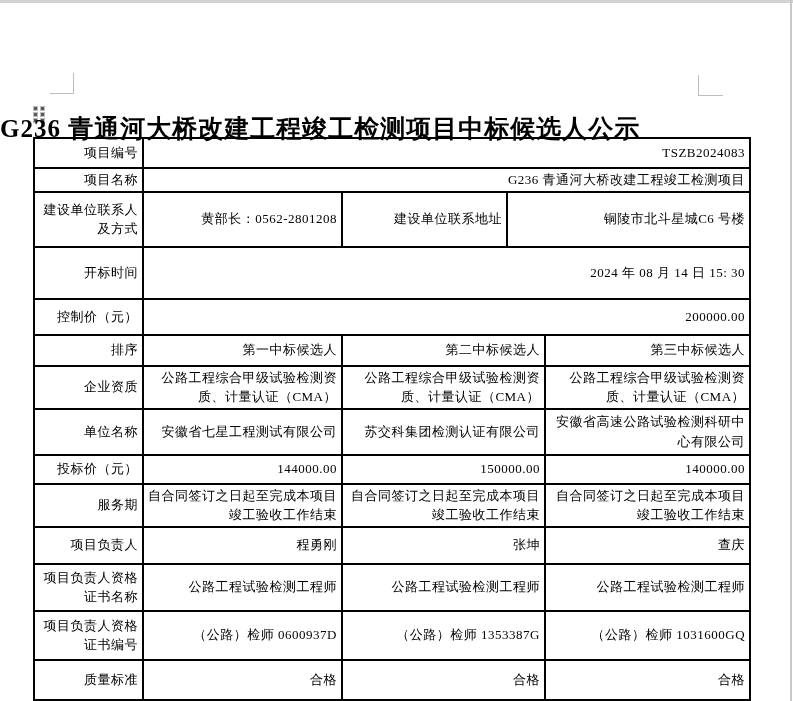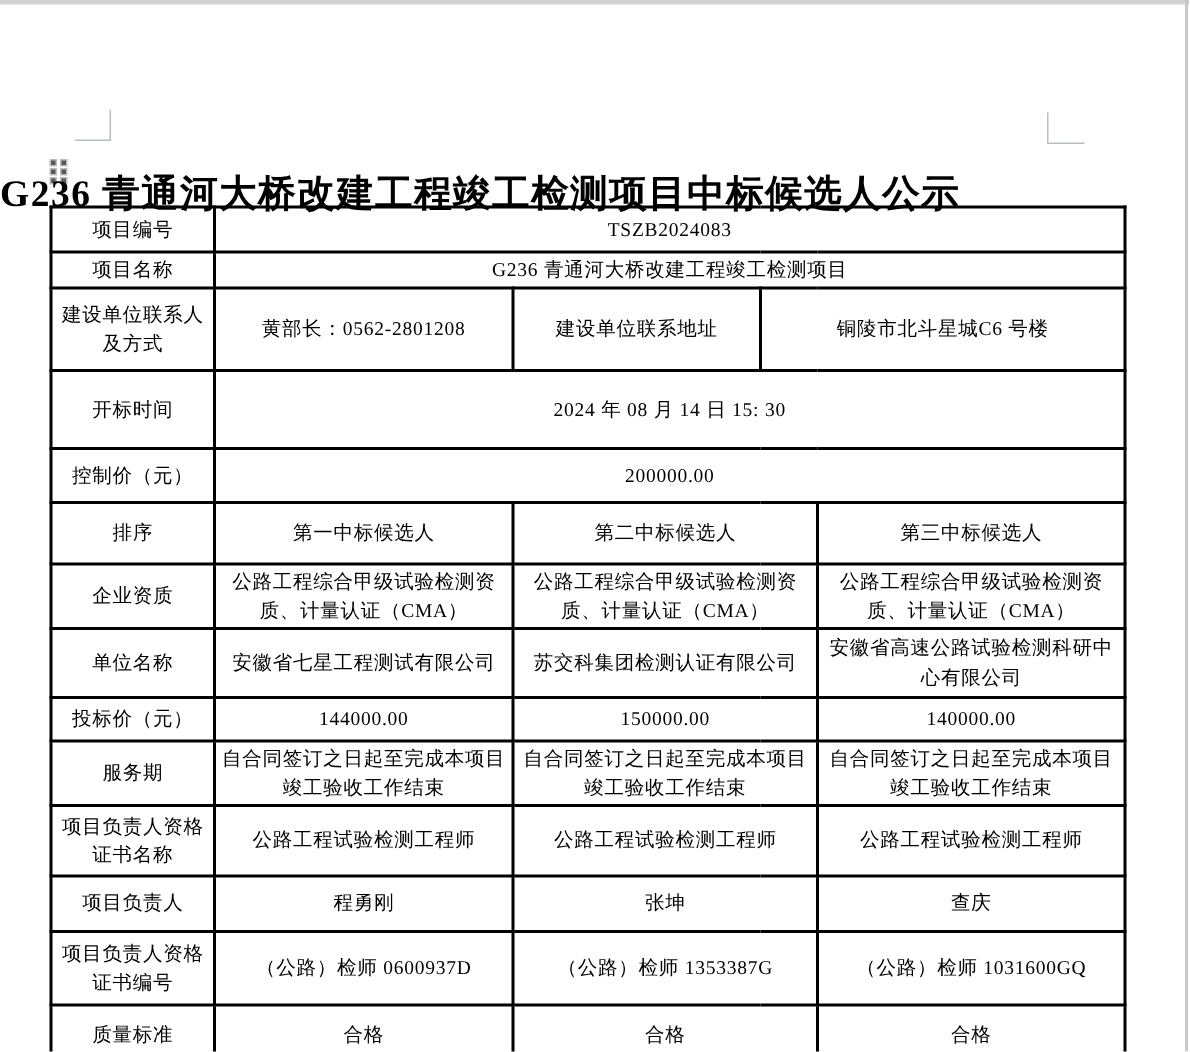--- a/index.html
+++ b/index.html
@@ -26,21 +26,21 @@
     text-align:left;font-size:25px;font-weight:bold;letter-spacing:1px;
     font-family:"Liberation Serif","DejaVu Serif",serif;
     white-space:nowrap;
   }
   table.main{
     position:absolute;left:33px;top:137px;width:716px;
     border-collapse:collapse;table-layout:fixed;
   }
   table.main td{
     border:2px solid #000;
-    text-align:center;vertical-align:middle;
+    text-align:right;vertical-align:middle;
     font-size:13px;line-height:1.5;
     padding:1px 4px;
     letter-spacing:0.5px;
     overflow:hidden;
   }
   td.lbl{padding:1px 8px;}
   .num{letter-spacing:0.5px;margin-top:24px;}
 </style>
 </head>
 <body>
@@ -85,21 +85,21 @@
       <td colspan="2">铜陵市北斗星城C6 号楼</td>
     </tr>
     <tr style="height:52px">
       <td class="lbl">开标时间</td>
       <td colspan="4">2024 年 08 月 14 日 15: 30</td>
     </tr>
     <tr style="height:36px">
       <td class="lbl">控制价（元）</td>
       <td colspan="4" class="num">200000.00</td>
     </tr>
-    <tr style="height:41px">
+    <tr style="height:31px">
       <td class="lbl">排序</td>
       <td>第一中标候选人</td>
       <td colspan="2">第二中标候选人</td>
       <td>第三中标候选人</td>
     </tr>
     <tr style="height:43px">
       <td class="lbl">企业资质</td>
       <td>公路工程综合甲级试验检测资质、计量认证（CMA）</td>
       <td colspan="2">公路工程综合甲级试验检测资质、计量认证（CMA）</td>
       <td>公路工程综合甲级试验检测资质、计量认证（CMA）</td>
@@ -115,31 +115,31 @@
       <td class="num">144000.00</td>
       <td colspan="2" class="num">150000.00</td>
       <td class="num">140000.00</td>
     </tr>
     <tr style="height:42px">
       <td class="lbl">服务期</td>
       <td>自合同签订之日起至完成本项目竣工验收工作结束</td>
       <td colspan="2">自合同签订之日起至完成本项目竣工验收工作结束</td>
       <td>自合同签订之日起至完成本项目竣工验收工作结束</td>
     </tr>
+    <tr style="height:37px">
+      <td class="lbl">项目负责人</td>
+      <td>程勇刚</td>
+      <td colspan="2">张坤</td>
+      <td>查庆</td>
+    </tr>
     <tr style="height:47px">
       <td class="lbl">项目负责人资格证书名称</td>
       <td>公路工程试验检测工程师</td>
       <td colspan="2">公路工程试验检测工程师</td>
       <td>公路工程试验检测工程师</td>
-    </tr>
-    <tr style="height:37px">
-      <td class="lbl">项目负责人</td>
-      <td>程勇刚</td>
-      <td colspan="2">张坤</td>
-      <td>查庆</td>
     </tr>
     <tr style="height:49px">
       <td class="lbl">项目负责人资格证书编号</td>
       <td>（公路）检师 0600937D</td>
       <td colspan="2">（公路）检师 1353387G</td>
       <td>（公路）检师 1031600GQ</td>
     </tr>
     <tr style="height:40px">
       <td class="lbl">质量标准</td>
       <td>合格</td>

